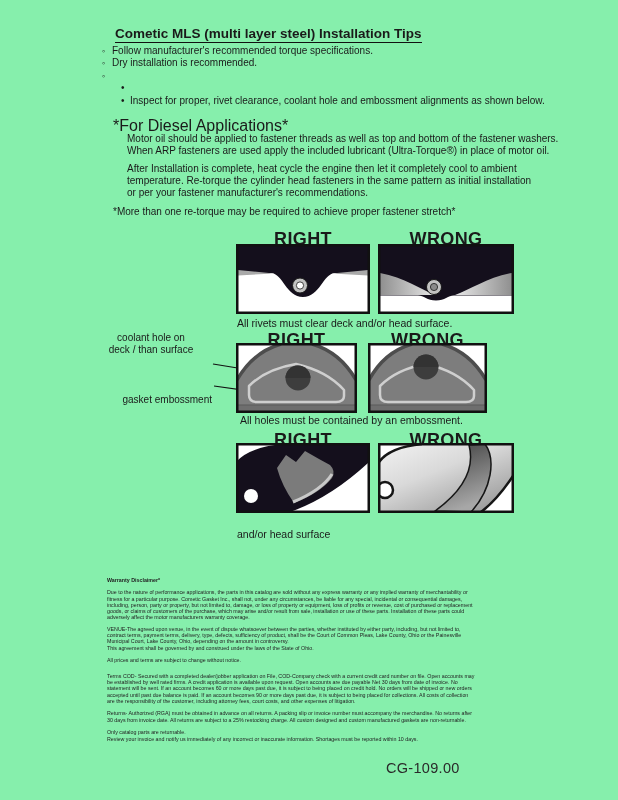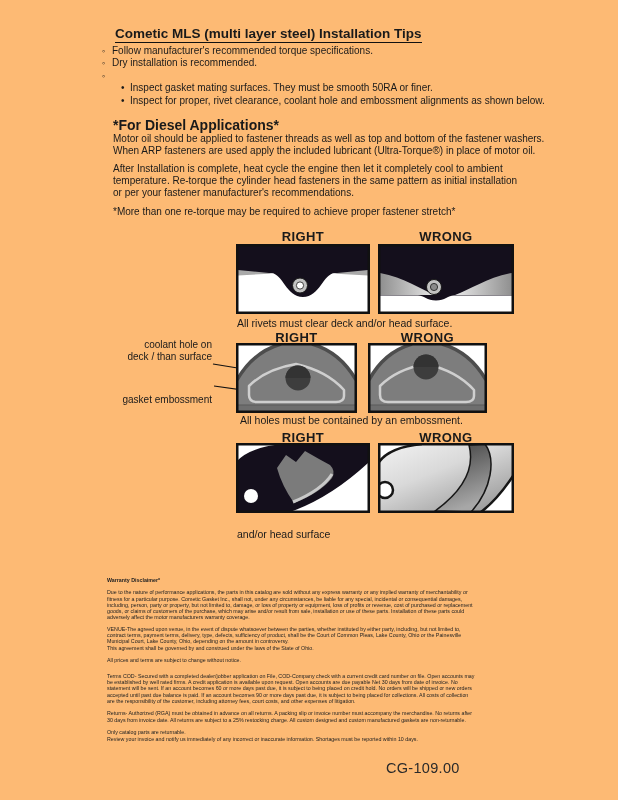--- a/index.html
+++ b/index.html
@@ -1,31 +1,31 @@
 <!DOCTYPE html>
 <html><head>
 <meta charset="utf-8">
 <style>
   html,body{margin:0;padding:0;background:#ffffff;}
-  .page{position:relative;width:618px;height:800px;background:#fdba74;overflow:hidden;
+  .page{position:relative;width:618px;height:800px;background:#86efac;overflow:hidden;
         font-family:"Liberation Sans", sans-serif;color:#1a1a1a;}
   .title{position:absolute;left:115px;top:26px;font-size:13.5px;font-weight:700;
          border-bottom:1.6px solid #111;padding-bottom:1px;white-space:nowrap;}
   .tips{position:absolute;left:102px;top:45px;font-size:10px;width:480px;}
   .trow{display:flex;line-height:12.4px;white-space:nowrap;}
   .trow .m1{width:10px;font-size:9px;}
   .trow.sub{margin-left:19px;}
   .trow .m2{width:9px;font-size:10px;}
-  .dheading{position:absolute;left:113px;top:117px;font-size:14px;font-weight:700;}
+  .dheading{position:absolute;left:113px;top:117px;font-size:16px;font-weight:400;}
   .para{position:absolute;left:113px;font-size:10px;line-height:11.8px;width:470px;}
-  .pl{white-space:nowrap;}
+  .pl{white-space:nowrap;margin-left:14px;}
   .p1{top:133px;}
   .p2{top:163px;}
   .pnote{top:206px;white-space:nowrap;}
-  .dlabel{position:absolute;font-size:13px;font-weight:700;text-align:center;letter-spacing:0.4px;}
+  .dlabel{position:absolute;font-size:18px;font-weight:700;text-align:center;letter-spacing:0.4px;}
   .dbox{position:absolute;line-height:0;}
   .caption{position:absolute;font-size:10.5px;white-space:nowrap;}
   .slabel{position:absolute;font-size:10px;line-height:11.5px;text-align:right;width:122px;left:90px;}
   .leader{position:absolute;left:205px;top:356px;}
   .warranty{position:absolute;left:107px;top:577px;font-size:5.3px;line-height:6.3px;color:#222;width:430px;}
   .whead{font-weight:700;margin-bottom:6px;}
   .wline{white-space:nowrap;}
   .partnum{position:absolute;left:386px;top:760px;font-size:14.5px;letter-spacing:0.3px;color:#2a2a2a;}
 </style>
 </head>
@@ -42,21 +42,20 @@
     </div>
     <div class="trow">
       <span class="m1">◦</span>
       <span>Dry installation is recommended.</span>
     </div>
     <div class="trow">
       <span class="m1">◦</span>
     </div>
     <div class="trow sub">
       <span class="m2">•</span>
-      <span>Inspect gasket mating surfaces.  They must be smooth 50RA or finer.</span>
     </div>
     <div class="trow sub">
       <span class="m2">•</span>
       <span>Inspect for proper, rivet clearance, coolant hole and embossment alignments as shown below.</span>
     </div>
   </div>
 
   <div class="dheading">*For Diesel Applications*</div>
 
   <div class="para p1">
@@ -107,21 +106,21 @@
       <circle cx="56" cy="43" r="3.6" fill="#8a8a8a" stroke="#1a1a1a" stroke-width="0.8"></circle>
       <rect x="1.25" y="1.25" width="133.5" height="67.5" fill="none" stroke="#111111" stroke-width="2.5"></rect>
     </svg>
   </div>
 
   <div class="caption" style="left:237px;top:317px;">All rivets must clear deck and/or head surface.</div>
 
   <div class="dlabel" style="left:236px;top:330px;width:121px;">RIGHT</div>
   <div class="dlabel" style="left:368px;top:330px;width:119px;">WRONG</div>
 
-  <div class="slabel" style="top:339px;">
+  <div class="slabel" style="top:332px;text-align:center;">
     <div>coolant hole on</div>
     <div>deck / than surface</div>
   </div>
   <div class="slabel" style="top:378px;margin-top:16px;">gasket embossment</div>
 
   <svg class="leader" width="95" height="42" viewBox="0 0 95 42">
     <line x1="8" y1="8" x2="88" y2="21" stroke="#111111" stroke-width="1.2"></line>
     <line x1="9" y1="30" x2="52" y2="36" stroke="#111111" stroke-width="1.2"></line>
   </svg>
 

